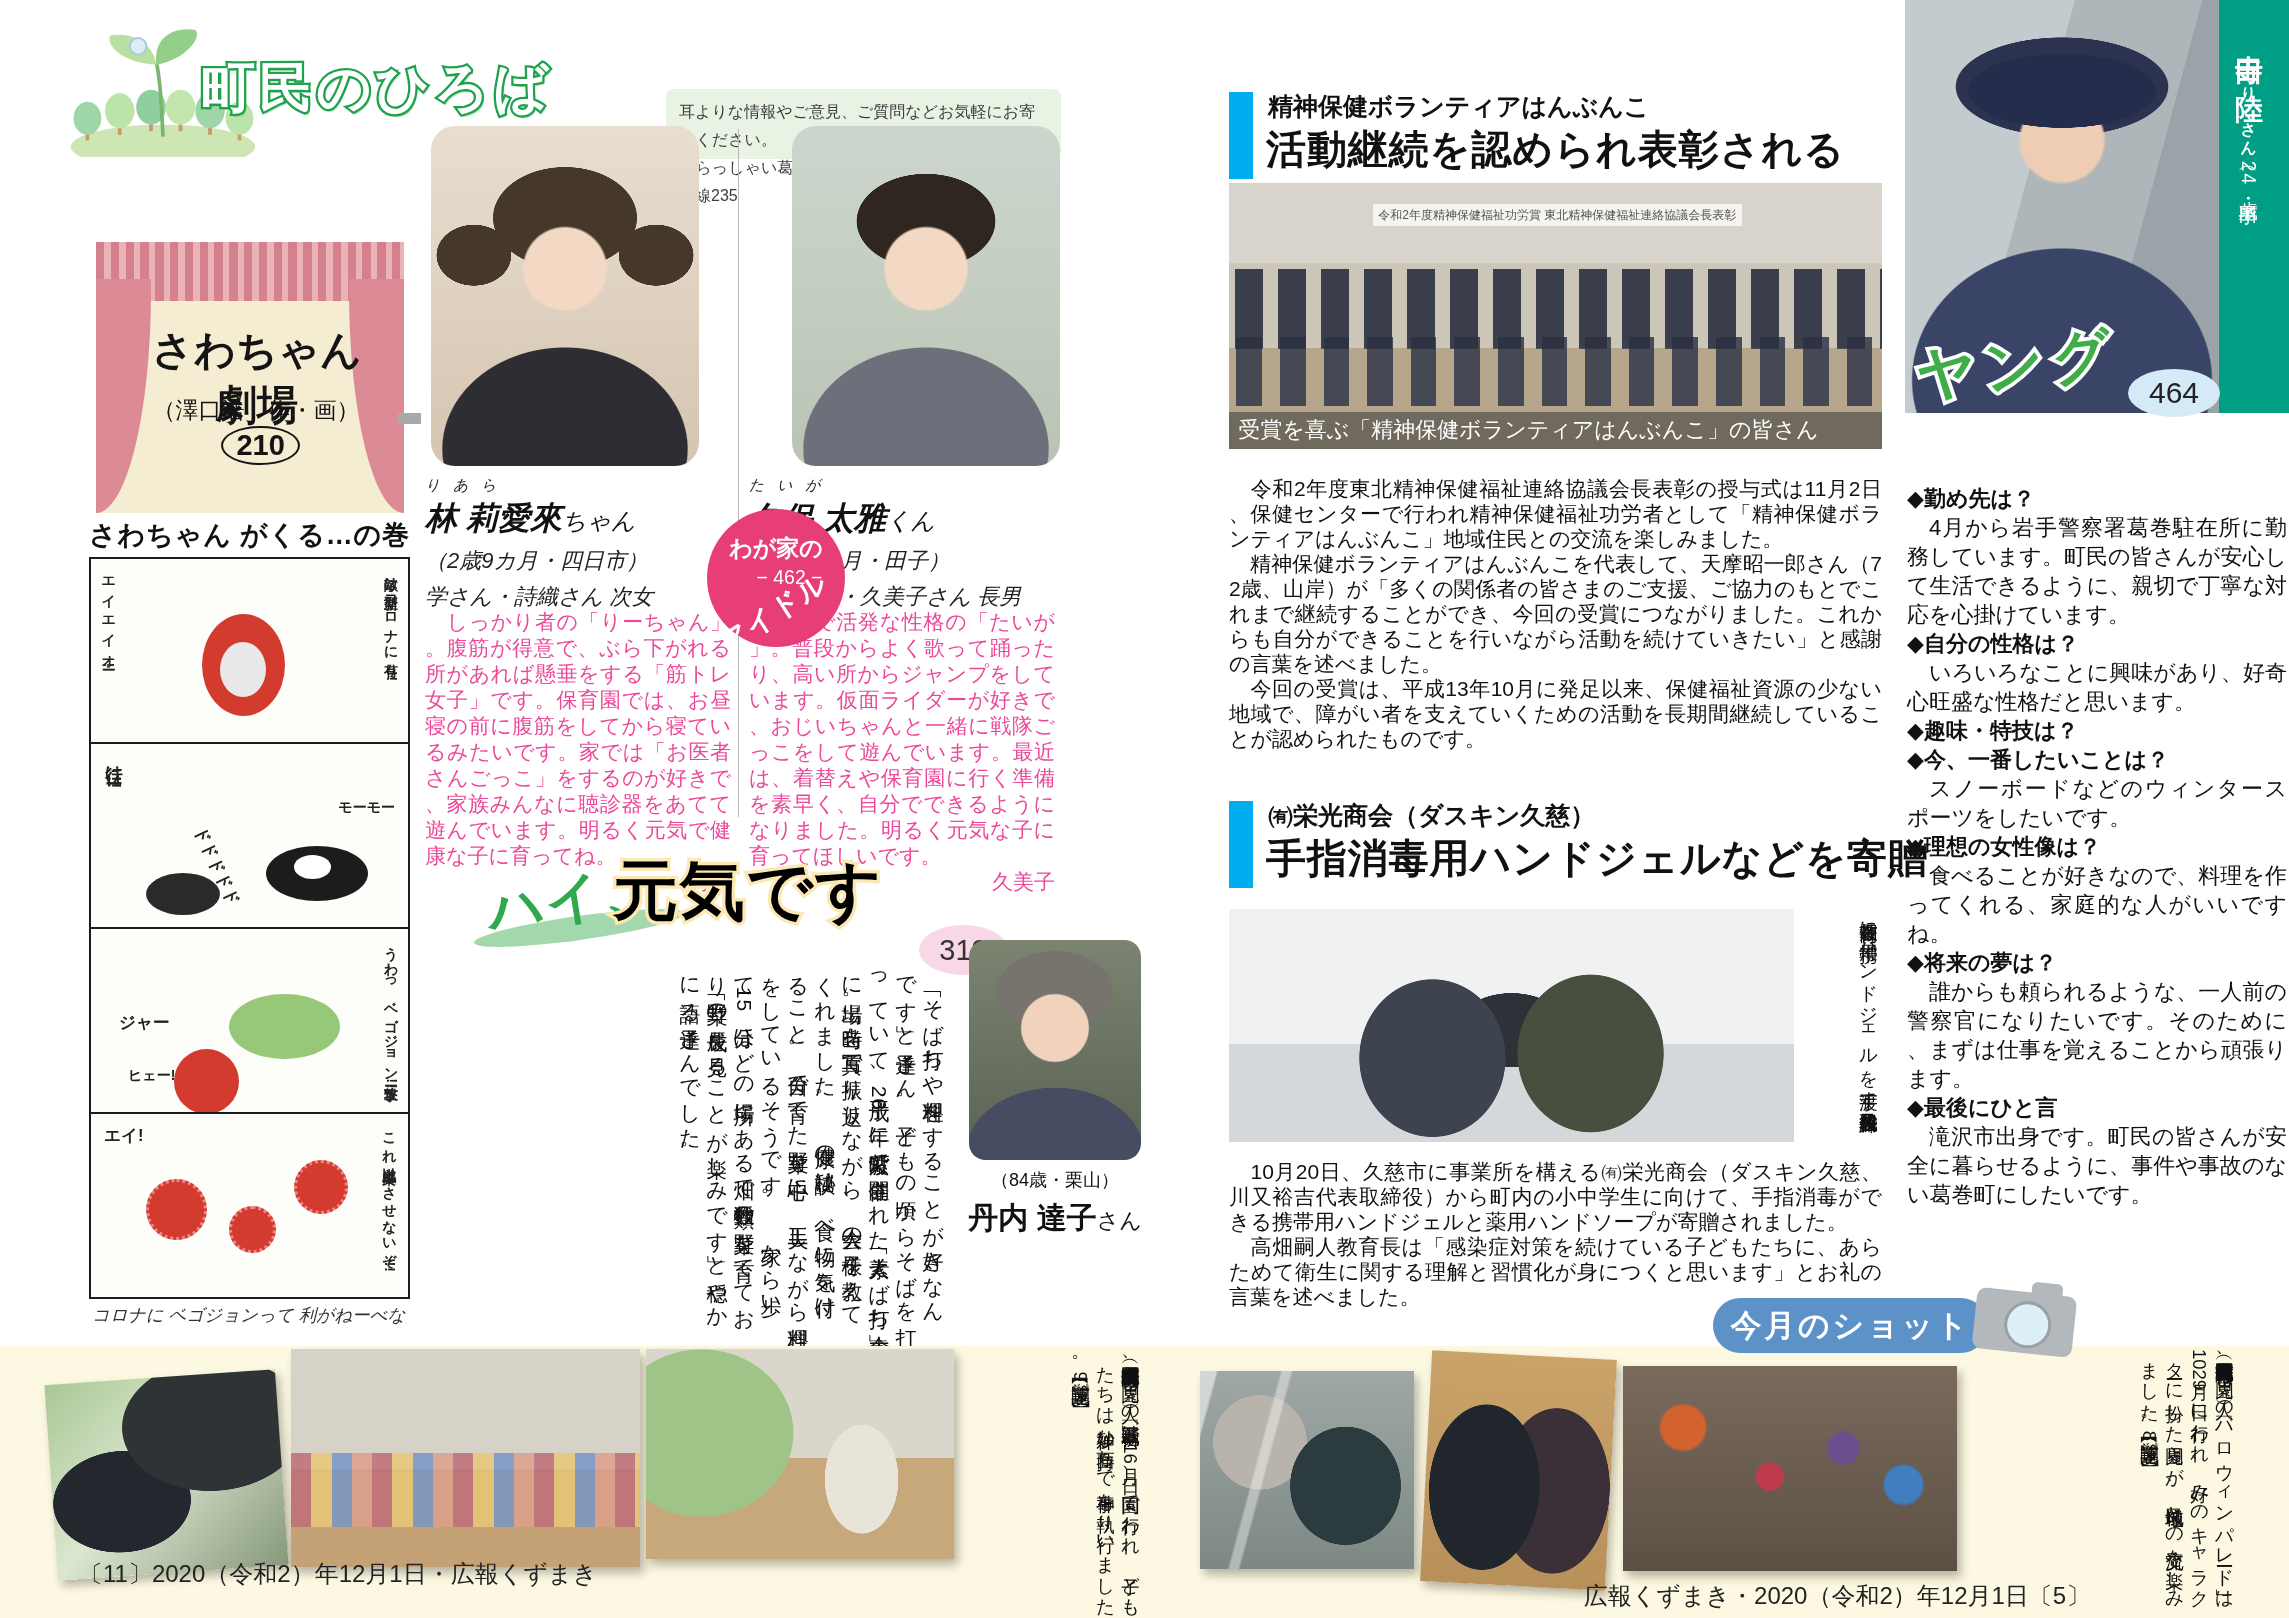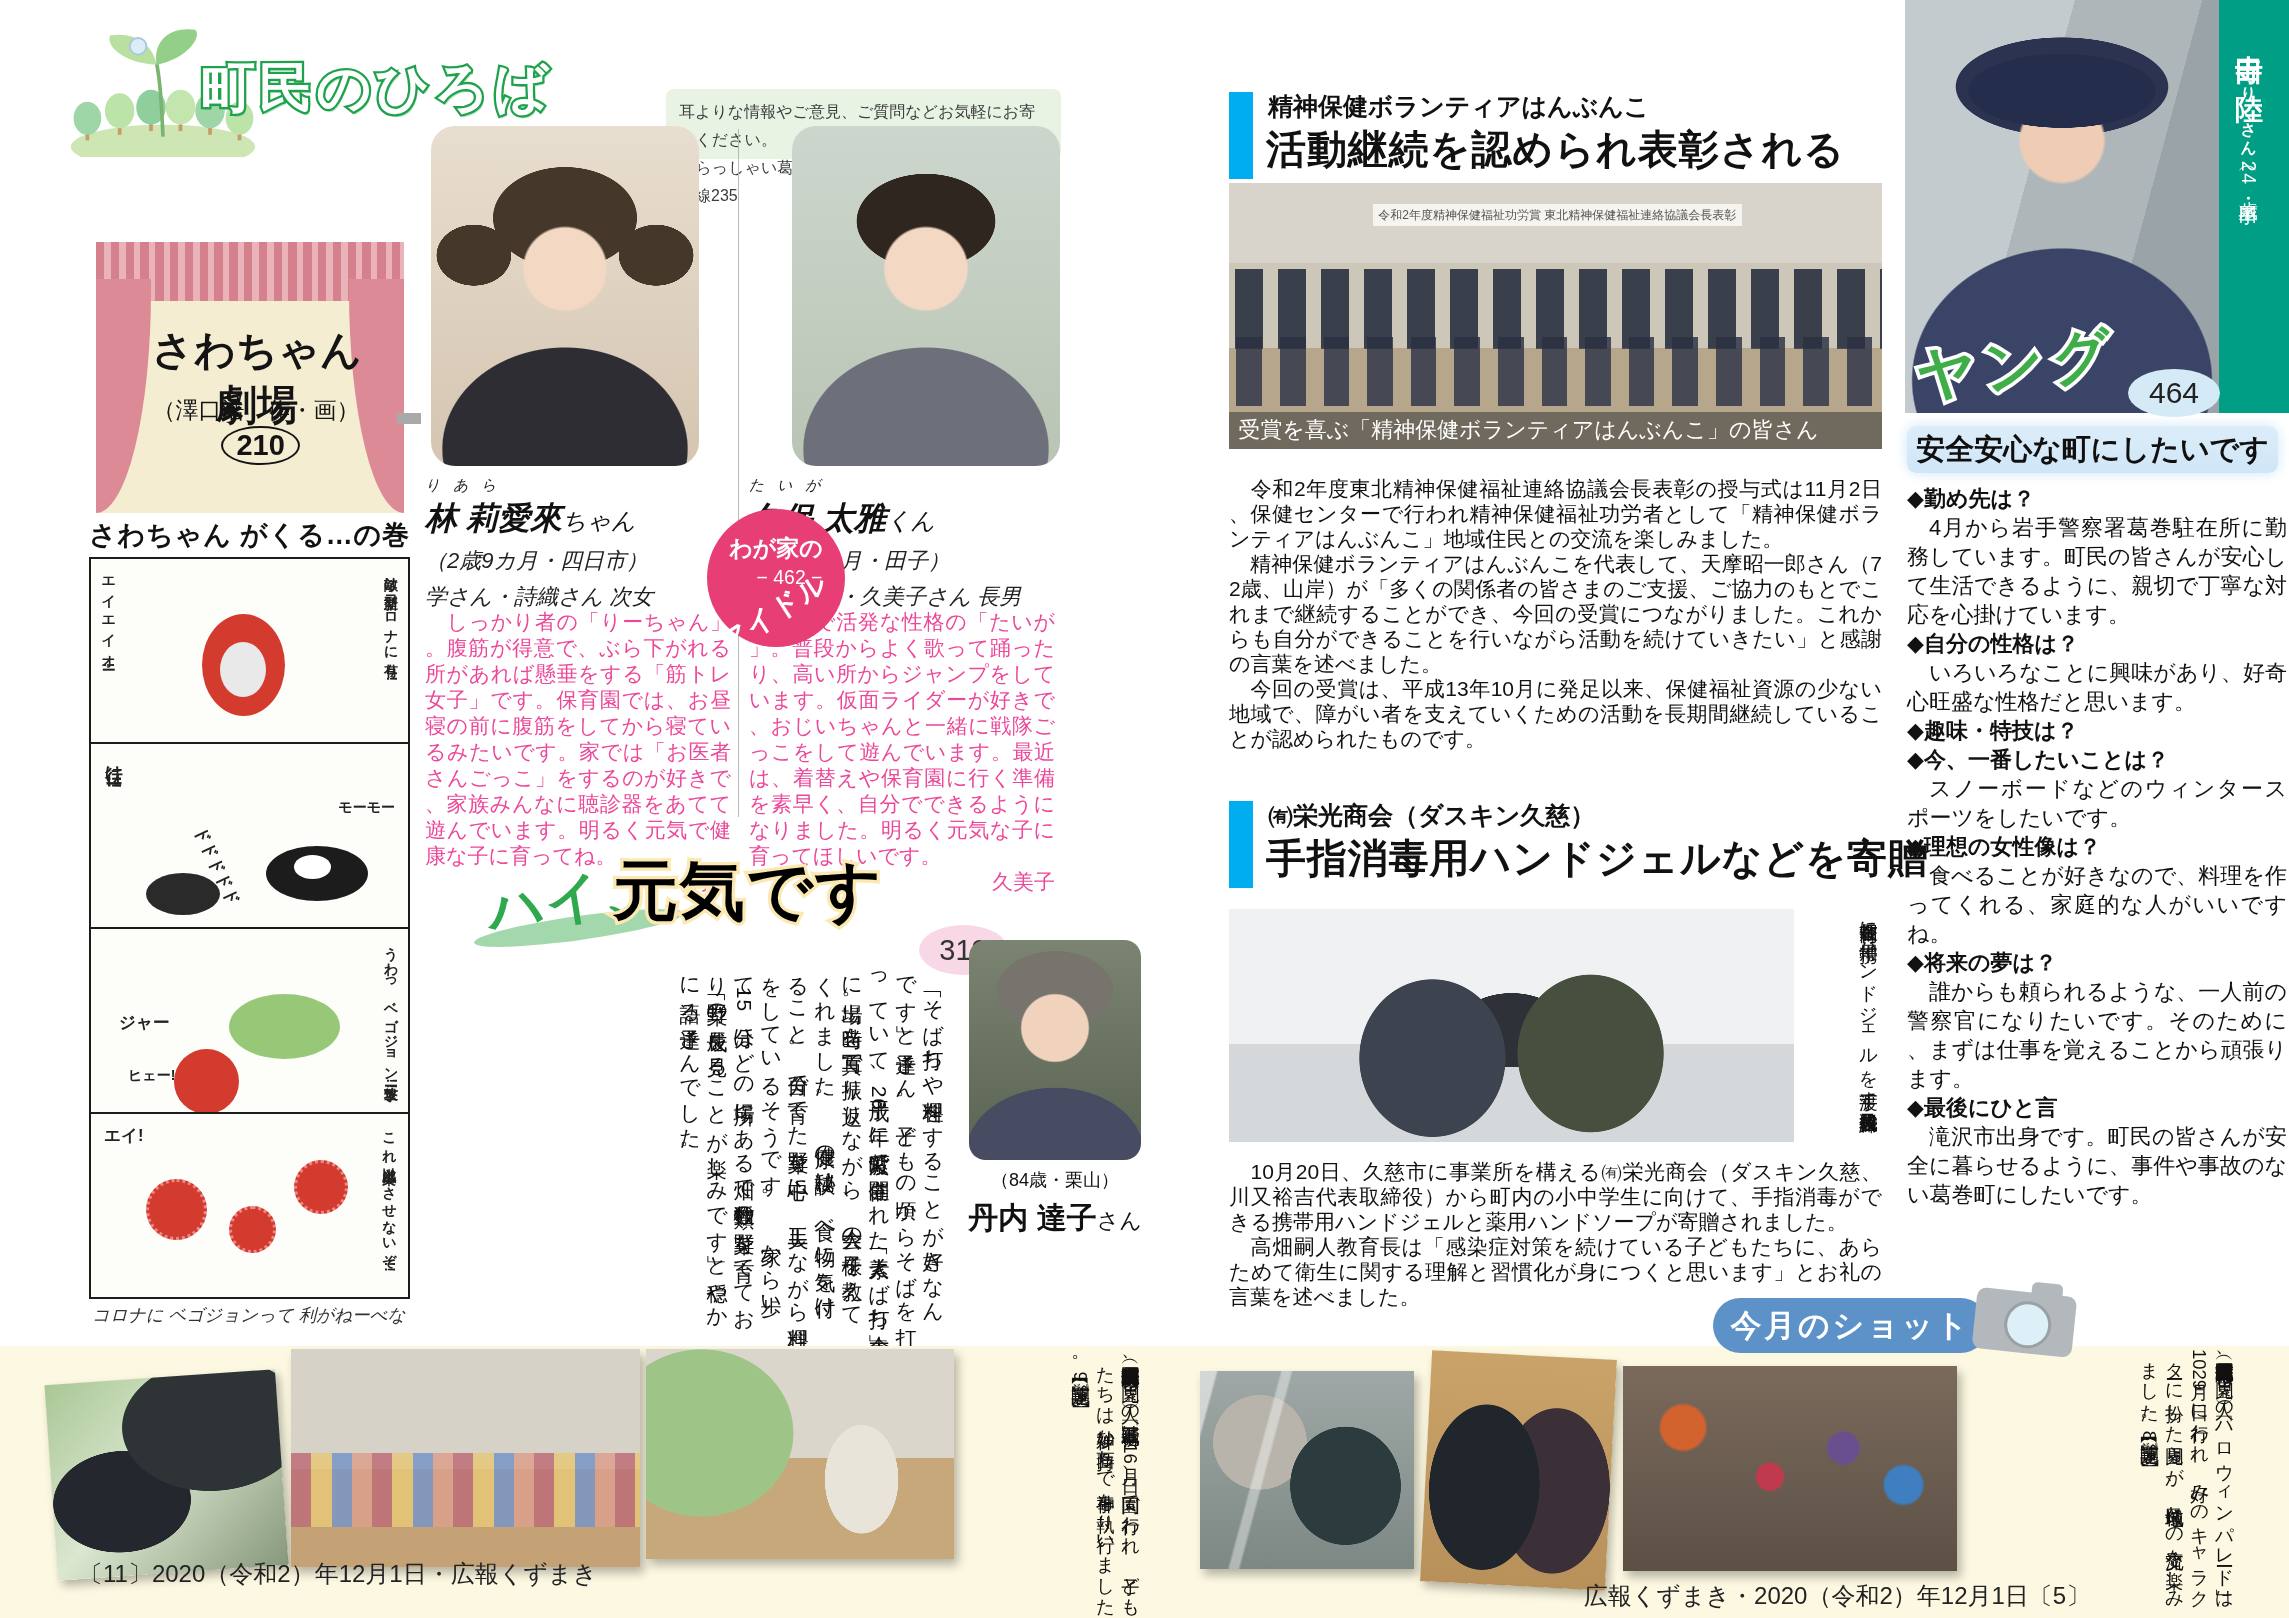--- a/index.html
+++ b/index.html
@@ -325,21 +325,20 @@
 
   <div id="officer-photo" class="abs"></div>
   <div id="young-strip" class="abs">
     <div id="young-name" class="v">
       <span>寺田　陸</span><span class="small">りく</span><span class="small">さん</span>
       <span class="age">（24歳・田子）</span>
     </div>
   </div>
   <div id="young-logo" class="abs">ヤング</div>
   <div id="young-number" class="abs">464</div>
-  <div id="young-headline" class="abs">安全安心な町にしたいです</div>
   <div id="qa" class="abs">
     <div class="qa-q">◆勤め先は？</div>
     <div class="qa-a jp">4月から岩手警察署葛巻駐在所に勤務しています。町民の皆さんが安心して生活できるように、親切で丁寧な対応を心掛けています。</div>
     <div class="qa-q">◆自分の性格は？</div>
     <div class="qa-a jp">いろいろなことに興味があり、好奇心旺盛な性格だと思います。</div>
     <div class="qa-q">◆趣味・特技は？</div>
     <div class="qa-q">◆今、一番したいことは？</div>
     <div class="qa-a jp">スノーボードなどのウィンタースポーツをしたいです。</div>
     <div class="qa-q">◆理想の女性像は？</div>
     <div class="qa-a jp">食べることが好きなので、料理を作ってくれる、家庭的な人がいいですね。</div>

